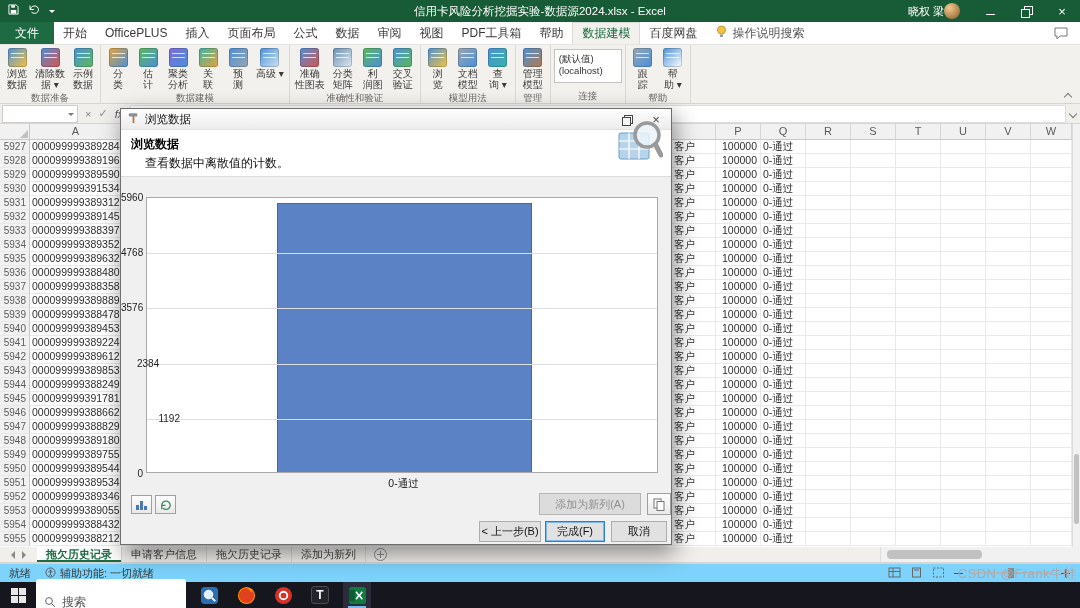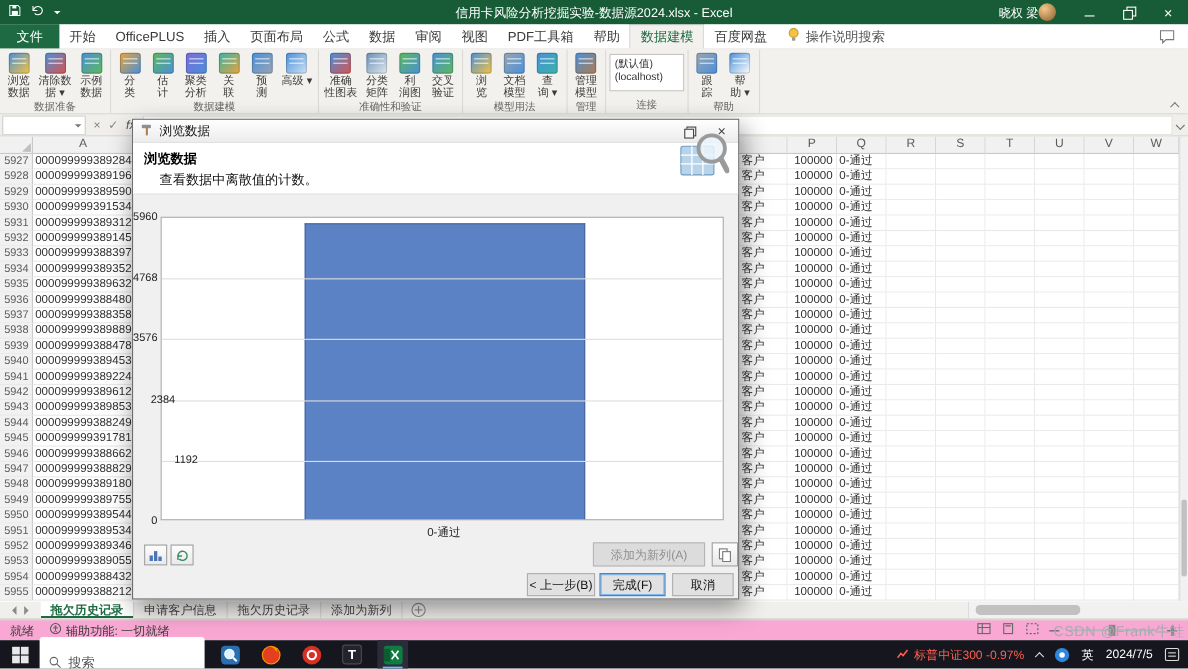--- a/index.html
+++ b/index.html
@@ -79,21 +79,21 @@
   .stabs{display:flex;align-items:stretch}
   .stab{padding:0 9px;display:flex;align-items:center;border-right:1px solid #d8d6d3;white-space:nowrap}
   .stab.active{background:#fff;color:#1e6b43;font-weight:bold;box-shadow:inset 0 -2px 0 #1e6b43}
   .addsheet{width:13px;height:13px;border-radius:50%;border:1px solid #8a8a8a;margin:auto 8px;position:relative}
   .addsheet:before{content:"";position:absolute;left:2px;top:5px;width:7px;height:1px;background:#8a8a8a}
   .addsheet:after{content:"";position:absolute;left:5px;top:2px;width:1px;height:7px;background:#8a8a8a}
   .hscroll{margin-left:auto;width:200px;background:#f1f1f1;border-left:1px solid #dcdcdc;position:relative}
   .hthumb{position:absolute;top:3px;height:9px;left:6px;width:95px;background:#c1c1c1;border-radius:4px}
 
   
-  .statusbar{position:absolute;top:563px;left:0;width:100%;height:19px;background:#f9a8d4;border-top:1px solid #d8d6d3;display:flex;align-items:center;font-size:11px;color:#3b3a39;z-index:5}
+  .statusbar{position:absolute;top:563px;left:0;width:100%;height:19px;background:#7dd3fc;border-top:1px solid #d8d6d3;display:flex;align-items:center;font-size:11px;color:#3b3a39;z-index:5}
   .sb-left{display:flex;align-items:center;gap:14px;padding-left:9px}
   .acc-wrap{display:flex;align-items:center;gap:4px}
   .sb-right{margin-left:auto;display:flex;align-items:center;gap:9px;padding-right:10px}
   .zoom-track{width:80px;height:2px;background:#b8b6b3;position:relative}
   .zoom-thumb{position:absolute;left:36px;top:-4px;width:6px;height:10px;background:#8a8886}
   .zoom-glyph{width:9px;height:9px;position:relative}
   .zoom-glyph:before{content:"";position:absolute;left:0;top:4px;width:9px;height:1.5px;background:#555}
   .zoom-glyph.plus:after{content:"";position:absolute;left:4px;top:0;width:1.5px;height:9px;background:#555}
 
   
@@ -937,33 +937,20 @@
     <div class="ticon">
         <span class="tapp-t">T</span>
       </div>
     <div class="ticon active">
         <svg width="19" height="19" viewBox="0 0 20 20">
           <rect x="1" y="1" width="18" height="18" rx="3" fill="#107c41"></rect>
           <rect x="1" y="4" width="6" height="12" fill="#0b5c30"></rect>
           <path d="M8.5 6l3 4-3 4M15 6l-3 4 3 4" stroke="#fff" stroke-width="1.6" fill="none"></path>
         </svg>
       </div>
-    <div class="tb-tray">
-      <span class="stock">
-        <svg width="12" height="10" viewBox="0 0 12 10">
-            <path d="M1 8l3-4 2 2 4-5" fill="none" stroke="#ff5f52" stroke-width="1.4"></path>
-          </svg>
-        <span>标普中证300 -0.97%</span>
-      </span>
-      <span class="chev-tray"></span>
-      <span class="blueapp"></span>
-      <span>英</span>
-      <span>2024/7/5</span>
-      <span class="actionc"></span>
-    </div>
   </div>
 
   <div class="dialog">
     <div class="dtitle">
       <span><svg width="13" height="13" viewBox="0 0 14 14">
             <rect x="2" y="2.5" width="9" height="3.5" rx="1" fill="#8a8f98"></rect>
             <rect x="6" y="5.5" width="2" height="7.5" fill="#b07b4f"></rect>
           </svg></span>
       <span class="dtitle-text">浏览数据</span>
       <div class="dctrls">

